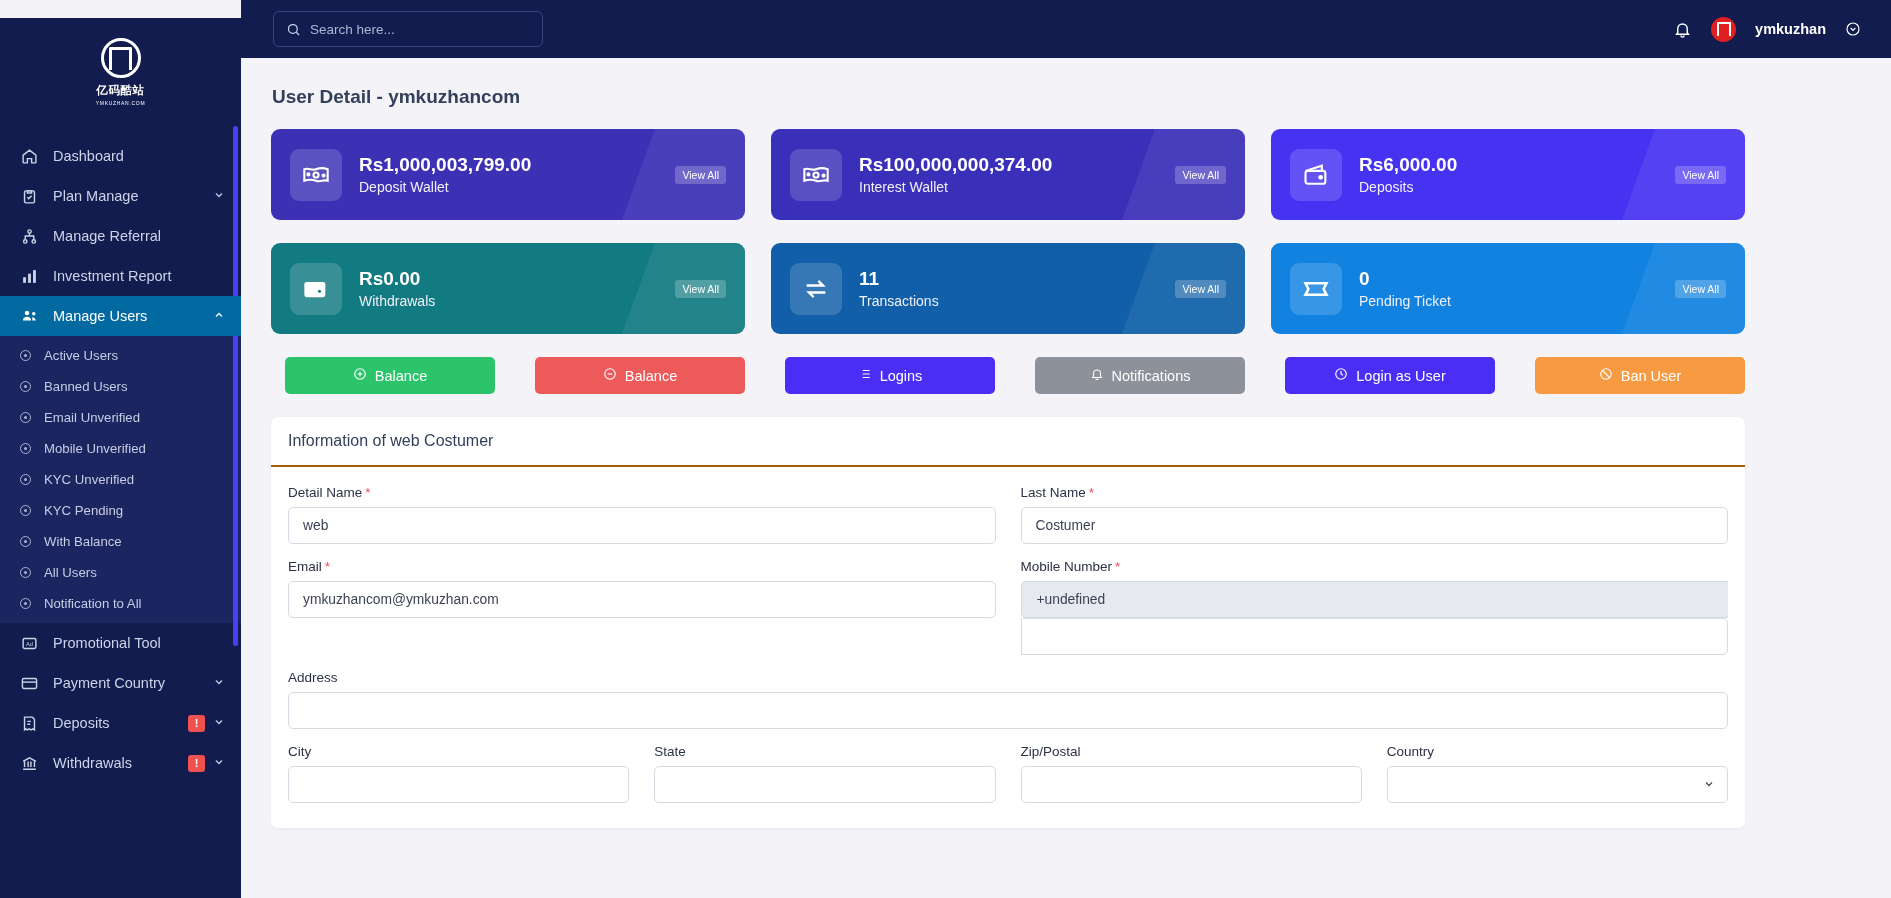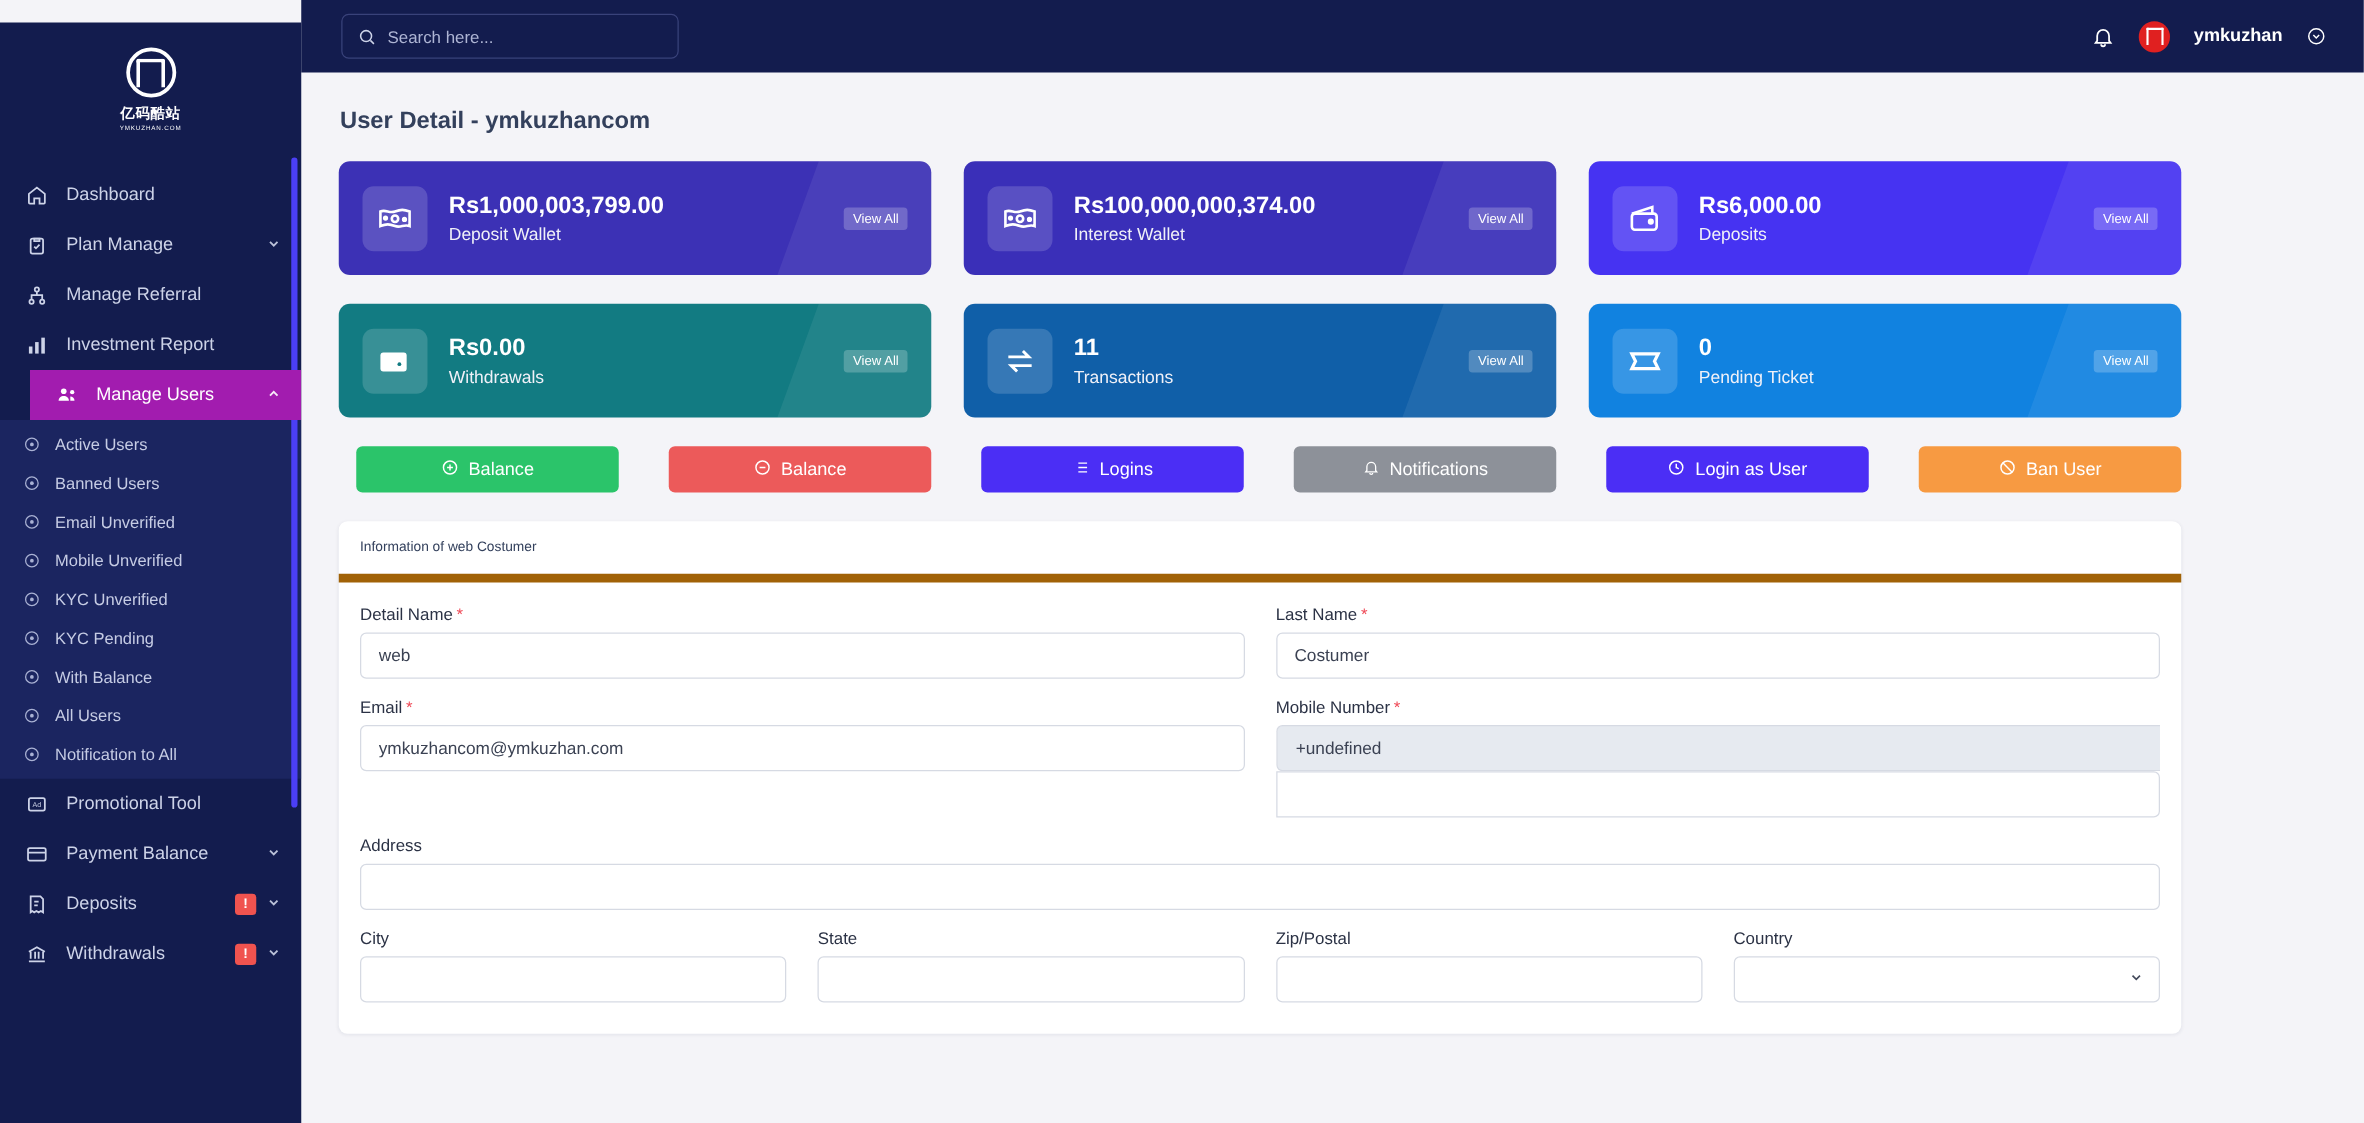--- a/index.html
+++ b/index.html
@@ -53,21 +53,21 @@
     height: 40px; padding: 0 16px 0 21px;
     color: #cdd3e8; font-size: 14.5px;
     cursor: pointer; position: relative;
   }
   .nav-item .ico {
     width: 22px; display: flex; align-items: center;
     justify-content: flex-start; flex: 0 0 22px;
     color: #cdd3e8;
   }
   .nav-item .lbl { margin-left: 10px; flex: 1; }
-  .nav-item.active { background: #a21caf; color: #fff; margin-left: 24px; }
+  .nav-item.active { background: #0369a1; color: #fff; }
   .nav-item.active .ico { color: #fff; }
   .chev { font-size: 10px; opacity: .9; margin-left: auto; }
   .badge-alert {
     background: #f0534f; color: #fff;
     width: 17px; height: 17px; border-radius: 3px;
     font-size: 11px; font-weight: bold;
     display: flex; align-items: center; justify-content: center;
     margin-left: auto; margin-right: 8px;
   }
   .submenu { background: #1b2560; padding: 4px 0; }
@@ -173,22 +173,22 @@
     font-family: "Liberation Sans", sans-serif;
     display: flex; align-items: center; justify-content: center;
     gap: 8px; cursor: pointer; margin-left: 14px;
   }
 
   .panel {
     background: #fff; border-radius: 7px;
     box-shadow: 0 1px 3px rgba(20,30,70,.07);
   }
   .panel-head {
-    padding: 15px 17px; font-size: 11px; color: #33405c;
-    border-bottom: 7px solid #a16207;
+    padding: 15px 17px; font-size: 16px; color: #33405c;
+    border-bottom: 2px solid #a16207;
   }
   .panel-body { padding: 18px 17px 10px 17px; }
 
   .form-row { display: flex; gap: 25px; margin-bottom: 15px; }
   .fg { flex: 1; }
   .fg label {
     display: block; font-size: 13.5px; color: #2b3245;
     margin-bottom: 7px;
   }
   .req { color: #ef4a57; margin-left: 3px; }
@@ -343,21 +343,21 @@
       <span class="lbl">Promotional Tool</span>
     </div>
 
     <div class="nav-item">
       <span class="ico">
         <svg width="17" height="17" viewBox="0 0 24 24" fill="none" stroke="currentColor" stroke-width="2">
             <rect x="2" y="5" width="20" height="14" rx="2"></rect>
             <path d="M2 10h20"></path>
           </svg>
       </span>
-      <span class="lbl">Payment Balance</span>
+      <span class="lbl">Payment Country</span>
       <span class="chev">
         <svg width="12" height="12" viewBox="0 0 24 24" fill="none" stroke="currentColor" stroke-width="3">
             <path d="M6 9l6 6 6-6"></path>
           </svg>
       </span>
     </div>
 
     <div class="nav-item">
       <span class="ico">
         <svg width="17" height="17" viewBox="0 0 24 24" fill="none" stroke="currentColor" stroke-width="2">

